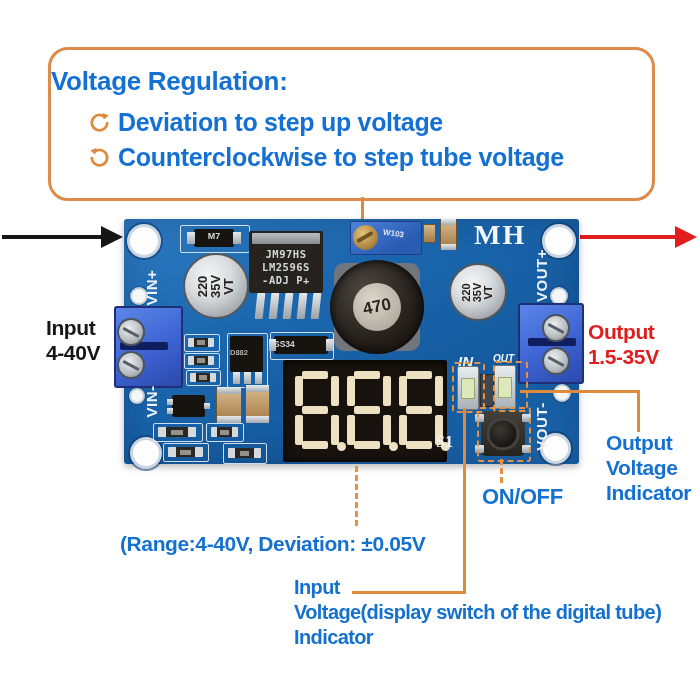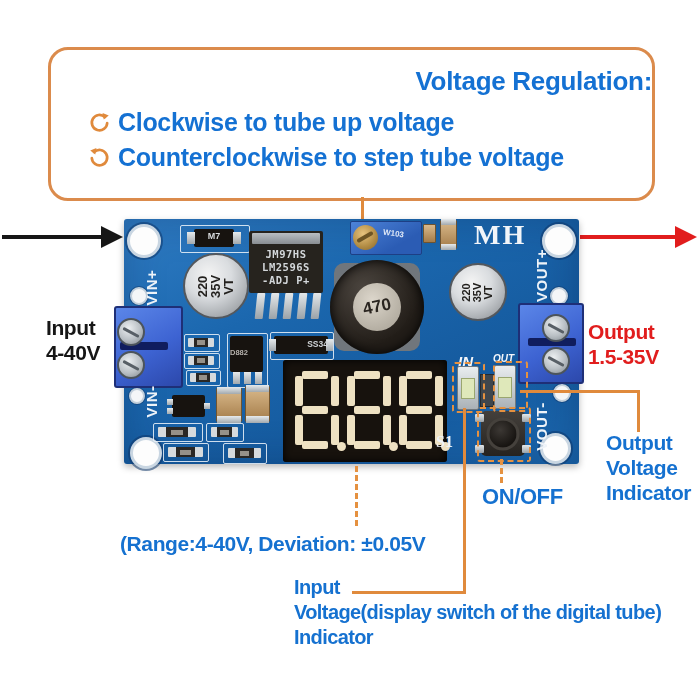--- a/index.html
+++ b/index.html
@@ -8,21 +8,21 @@
     font-family:"Liberation Sans",sans-serif;overflow:hidden;
   }
   .abs{position:absolute;}
 
   
   .callout{
     left:48px;top:47px;width:601px;height:148px;
     border:3px solid #db8b4c;border-radius:20px;background:#fff;
   }
   .callout-title{
-    left:0;top:16px;width:100%;text-align:right;
+    left:0;top:16px;width:100%;text-align:left;
     font-size:26px;font-weight:bold;color:#1471d3;letter-spacing:-0.3px;
   }
   .callout-row{left:36px;height:30px;display:flex;align-items:center;gap:6px;
     font-size:25px;font-weight:bold;color:#1471d3;letter-spacing:-0.3px;white-space:nowrap;}
   .row1{top:57px;} .row2{top:92px;}
   .ccw{transform:scaleX(-1);}
 
   
   .oline{background:#e08a3c;}
   .odash-v{width:0;border-left:3px dashed #e59140;}
@@ -88,21 +88,21 @@
 </head>
 <body>
 
 <div class="abs callout">
   <div class="abs callout-title">Voltage Regulation:</div>
   <div class="abs callout-row row1">
     <svg width="25" height="25" viewBox="0 0 26 26">
       <path d="M21 13.5a8 8 0 1 1-2.4-6.1" fill="none" stroke="#e08a3c" stroke-width="2.8" stroke-linecap="round"></path>
       <path d="M16.2 3.2l6.4 2.6-5.2 4z" fill="#e08a3c"></path>
     </svg>
-    <span>Clockwise to tube up voltage</span>
+    <span>Deviation to step up voltage</span>
   </div>
   <div class="abs callout-row row2">
     <svg class="ccw" width="25" height="25" viewBox="0 0 26 26">
       <path d="M21 13.5a8 8 0 1 1-2.4-6.1" fill="none" stroke="#e08a3c" stroke-width="2.8" stroke-linecap="round"></path>
       <path d="M16.2 3.2l6.4 2.6-5.2 4z" fill="#e08a3c"></path>
     </svg>
     <span>Counterclockwise to step tube voltage</span>
   </div>
 </div>
 <div class="abs oline" style="left:361px;top:197px;width:3px;height:29px;"></div>
@@ -173,21 +173,21 @@
   <div class="abs cap" style="left:325px;top:44px;width:54px;height:54px;">
     <div class="cap-txt" style="font-size:11px;line-height:11px;">220
 35V
 VT</div>
   </div>
 
   <div class="abs silk" style="left:146px;top:113px;width:62px;height:26px;"></div>
   <div class="abs blackpart" style="left:150px;top:117px;width:54px;height:18px;">
     <div class="abs silver" style="left:-5px;top:3px;width:7px;height:12px;"></div>
     <div class="abs silver" style="left:52px;top:3px;width:7px;height:12px;"></div>
-    <div class="abs" style="left:0;top:3px;width:100%;text-align:right;font-size:8.5px;font-weight:bold;color:#cfd3d6;">SS34</div>
+    <div class="abs" style="left:0;top:3px;width:100%;text-align:left;font-size:8.5px;font-weight:bold;color:#cfd3d6;">SS34</div>
   </div>
 
   <div class="abs silk" style="left:103px;top:114px;width:39px;height:53px;"></div>
   <div class="abs blackpart" style="left:106px;top:117px;width:33px;height:36px;">
     <div class="abs" style="left:0;top:12px;width:100%;font-size:7.5px;font-weight:bold;color:#b7b3ae;">D882</div>
   </div>
   <div class="abs silver" style="left:109px;top:153px;width:7px;height:12px;"></div>
   <div class="abs silver" style="left:120px;top:153px;width:7px;height:12px;"></div>
   <div class="abs silver" style="left:131px;top:153px;width:7px;height:12px;"></div>
 

